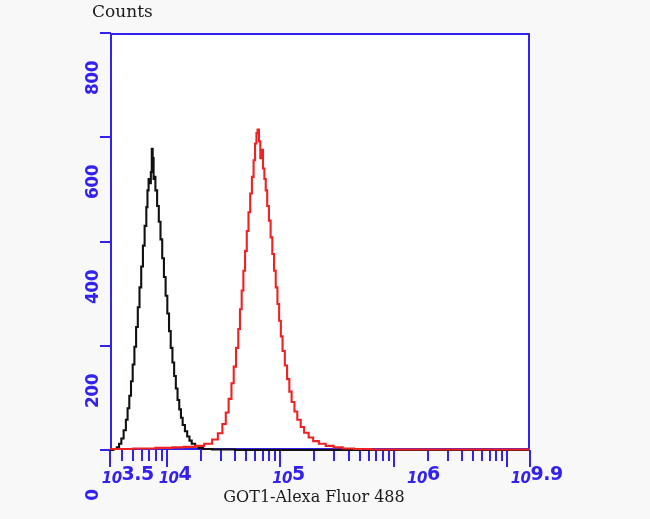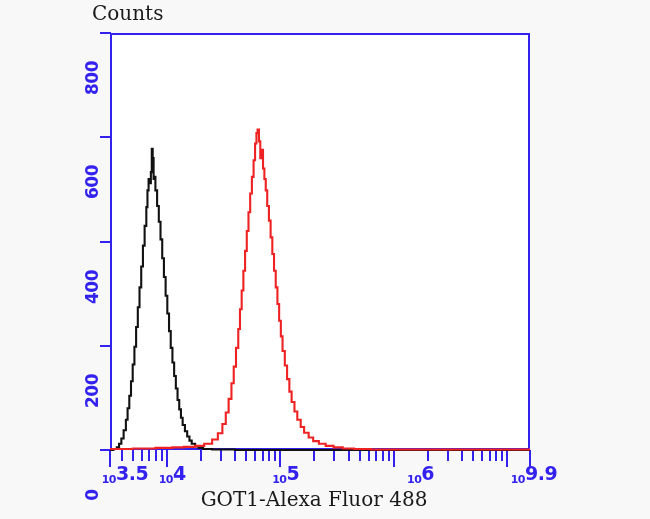--- a/index.html
+++ b/index.html
@@ -26,21 +26,21 @@
     border: 2px solid #3322ee;
     box-sizing: border-box;
     background: #ffffff;
   }
 
   
   #y-axis-title {
     position: absolute;
     left: 92px;
     top: 1px;
-    font-size: 20px;
+    font-size: 17px;
     color: #1a1a1a;
     font-family: "DejaVu Serif", serif;
     letter-spacing: 0px;
     white-space: nowrap;
   }
   .y-tick-mark {
     position: absolute;
     left: 100px;
     width: 11px;
     height: 2px;
@@ -73,35 +73,36 @@
     position: absolute;
     top: 462px;
     color: #3322ee;
     font-size: 17px;
     font-weight: bold;
     font-family: "DejaVu Sans", sans-serif;
     white-space: nowrap;
     letter-spacing: -0.5px;
   }
   .x-tick-label .base {
-    font-size: 11px;
+    font-size: 15px;
     vertical-align: -1px;
+    font-style: italic;
   }
   .x-tick-label .exp {
     font-size: 19px;
     vertical-align: 2px;
   }
 
   #x-axis-title {
     position: absolute;
     left: 0;
     top: 487px;
     width: 628px;
     text-align: center;
-    font-size: 20px;
+    font-size: 16px;
     color: #1a1a1a;
     font-family: "DejaVu Serif", serif;
     white-space: nowrap;
   }
 
   
   #trace-svg {
     position: absolute;
     left: 110px;
     top: 33px;

